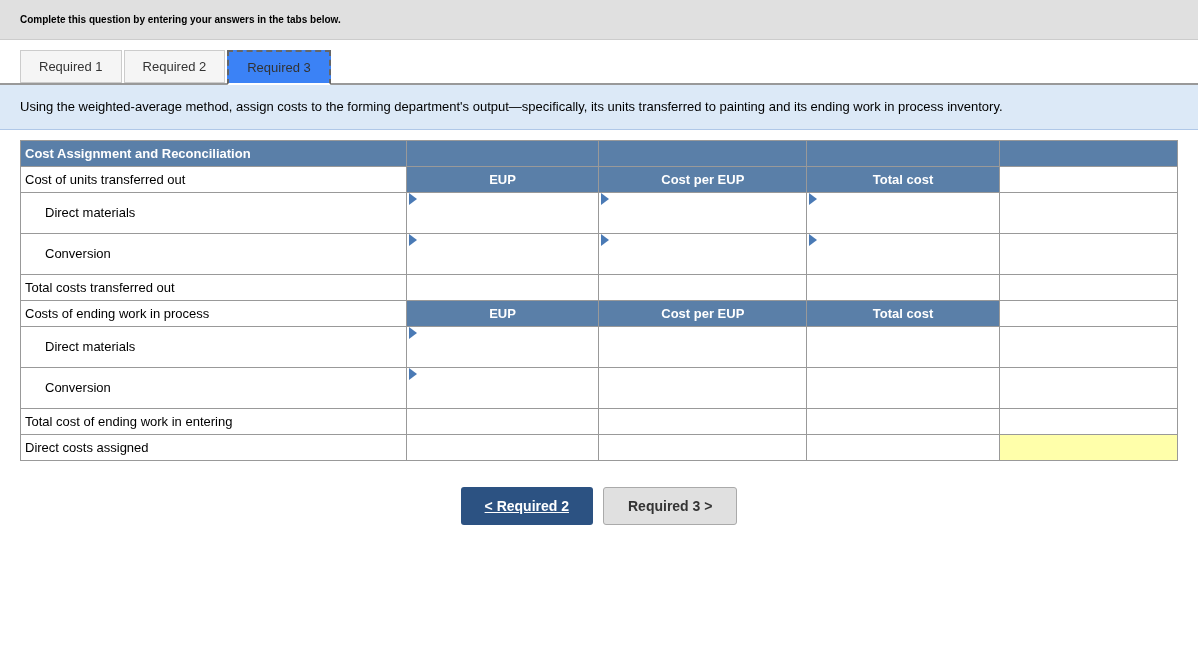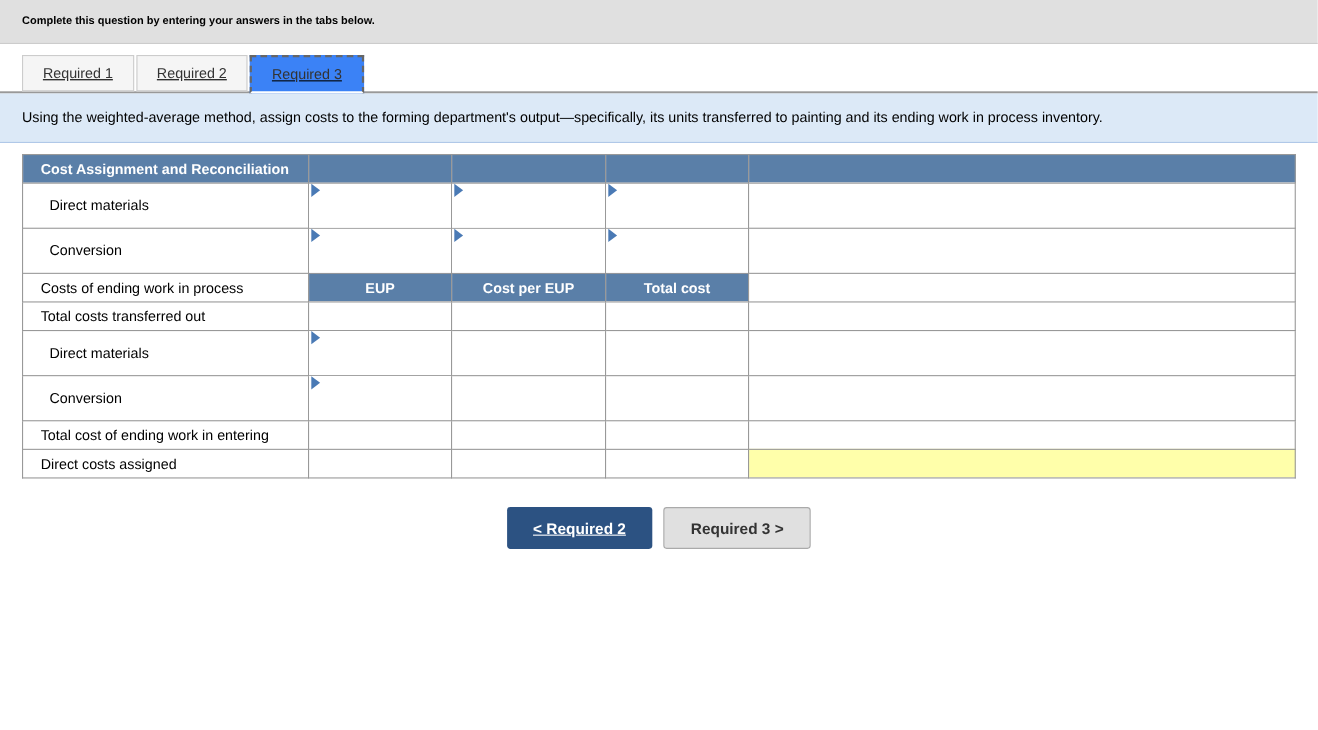--- a/index.html
+++ b/index.html
@@ -18,21 +18,20 @@
       font-size: 10px;
       border-bottom: 1px solid #ccc;
     }
 
     .tabs-row {
       display: flex;
       align-items: flex-end;
       padding: 10px 6px 0 20px;
       border-bottom: 2px solid #999;
       gap: 0;
-      text-decoration: underline;
     }
 
     .tab {
       padding: 8px 18px;
       border: 1px solid #ccc;
       background: #f5f5f5;
       cursor: pointer;
       font-size: 13px;
       color: #333;
       position: relative;
@@ -61,21 +60,21 @@
     }
 
     table {
       width: 100%;
       border-collapse: collapse;
       border: 1px solid #555;
     }
 
     table th, table td {
       border: 1px solid #999;
-      padding: 5px 16px;
+      padding: 5px 4px;
       vertical-align: middle;
     }
 
     .col-label {
       width: 260px;
     }
 
     .col-eup {
       width: 130px;
       text-align: center;
@@ -205,93 +204,108 @@
         <tr class="section-header">
       <td class="col-label">
         <strong>Cost Assignment and Reconciliation</strong>
       </td>
       <td></td>
       <td></td>
       <td></td>
       <td></td>
     </tr>
 
-
-    <tr class="sub-row">
-      <td class="col-label">
-        <span>Direct materials</span>
-      </td>
-      <td class="input-cell arrow-cell">
-        <span class="arrow-indicator"></span>
-        <input type="text" style="">
-      </td>
-      <td class="input-cell arrow-cell">
-        <span class="arrow-indicator"></span>
-        <input type="text" style="">
-      </td>
-      <td class="input-cell arrow-cell">
-        <span class="arrow-indicator"></span>
-        <input type="text" style="">
-      </td>
-      <td class="input-cell">
-        <input type="text" style="">
-      </td>
-    </tr>
-
-    <tr class="sub-row">
-      <td class="col-label">
-        <span>Conversion</span>
-      </td>
-      <td class="input-cell arrow-cell">
-        <span class="arrow-indicator"></span>
-        <input type="text" style="">
-      </td>
-      <td class="input-cell arrow-cell">
-        <span class="arrow-indicator"></span>
-        <input type="text" style="">
-      </td>
-      <td class="input-cell arrow-cell">
-        <span class="arrow-indicator"></span>
-        <input type="text" style="">
-      </td>
-      <td class="input-cell">
-        <input type="text" style="">
-      </td>
-    </tr>
-
-    <tr>
-      <td class="col-label">
-        <span>Costs of ending work in process</span>
+    <tr>
+      <td class="col-label">
+        <span>Cost of units transferred out</span>
       </td>
       <td class="eup-header-cell col-eup">
         <span>EUP</span>
       </td>
       <td class="eup-header-cell col-cost-per-eup">
         <span>Cost per EUP</span>
       </td>
       <td class="eup-header-cell col-total-cost">
         <span>Total cost</span>
       </td>
+      <td class="col-extra"></td>
+    </tr>
+
+    <tr class="sub-row">
+      <td class="col-label">
+        <span>Direct materials</span>
+      </td>
+      <td class="input-cell arrow-cell">
+        <span class="arrow-indicator"></span>
+        <input type="text" style="">
+      </td>
+      <td class="input-cell arrow-cell">
+        <span class="arrow-indicator"></span>
+        <input type="text" style="">
+      </td>
+      <td class="input-cell arrow-cell">
+        <span class="arrow-indicator"></span>
+        <input type="text" style="">
+      </td>
+      <td class="input-cell">
+        <input type="text" style="">
+      </td>
+    </tr>
+
+    <tr class="sub-row">
+      <td class="col-label">
+        <span>Conversion</span>
+      </td>
+      <td class="input-cell arrow-cell">
+        <span class="arrow-indicator"></span>
+        <input type="text" style="">
+      </td>
+      <td class="input-cell arrow-cell">
+        <span class="arrow-indicator"></span>
+        <input type="text" style="">
+      </td>
+      <td class="input-cell arrow-cell">
+        <span class="arrow-indicator"></span>
+        <input type="text" style="">
+      </td>
       <td class="input-cell">
         <input type="text" style="">
       </td>
     </tr>
 
     <tr>
       <td class="col-label">
         <span>Total costs transferred out</span>
       </td>
       <td class="input-cell">
         <input type="text" style="">
       </td>
       <td class="input-cell">
         <input type="text" style="">
       </td>
       <td class="input-cell">
         <input type="text" style="">
+      </td>
+      <td class="input-cell">
+        <input type="text" style="">
+      </td>
+    </tr>
+
+    <tr>
+      <td class="col-label">
+        <span>Costs of ending work in process</span>
+      </td>
+      <td class="eup-header-cell col-eup">
+        <span>EUP</span>
+      </td>
+      <td class="eup-header-cell col-cost-per-eup">
+        <span>Cost per EUP</span>
+      </td>
+      <td class="eup-header-cell col-total-cost">
+        <span>Total cost</span>
       </td>
       <td class="input-cell">
         <input type="text" style="">
       </td>
     </tr>
 
     <tr class="sub-row">
       <td class="col-label">
         <span>Direct materials</span>
       </td>

